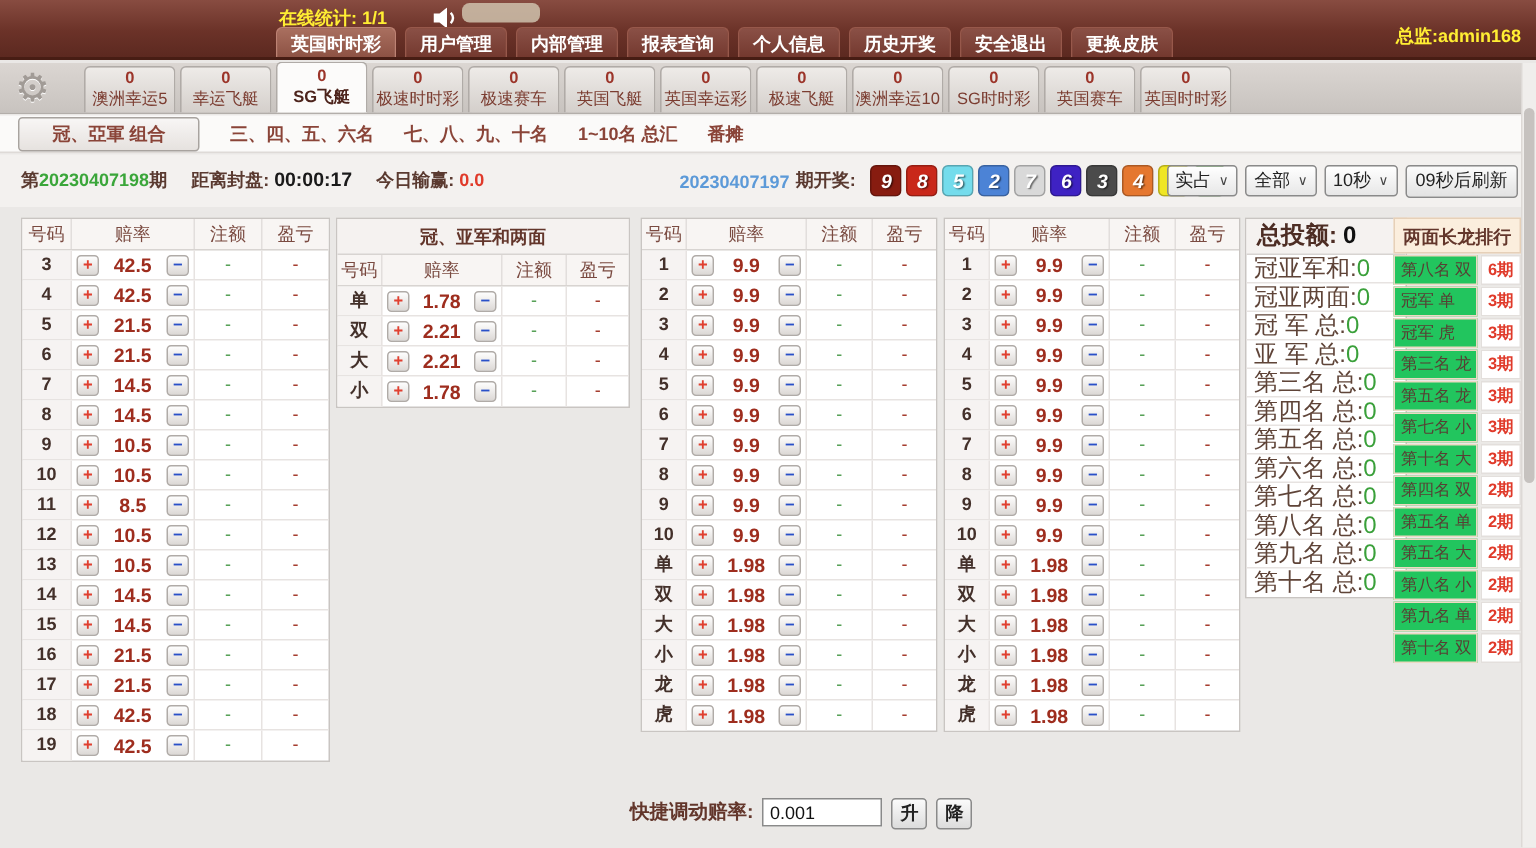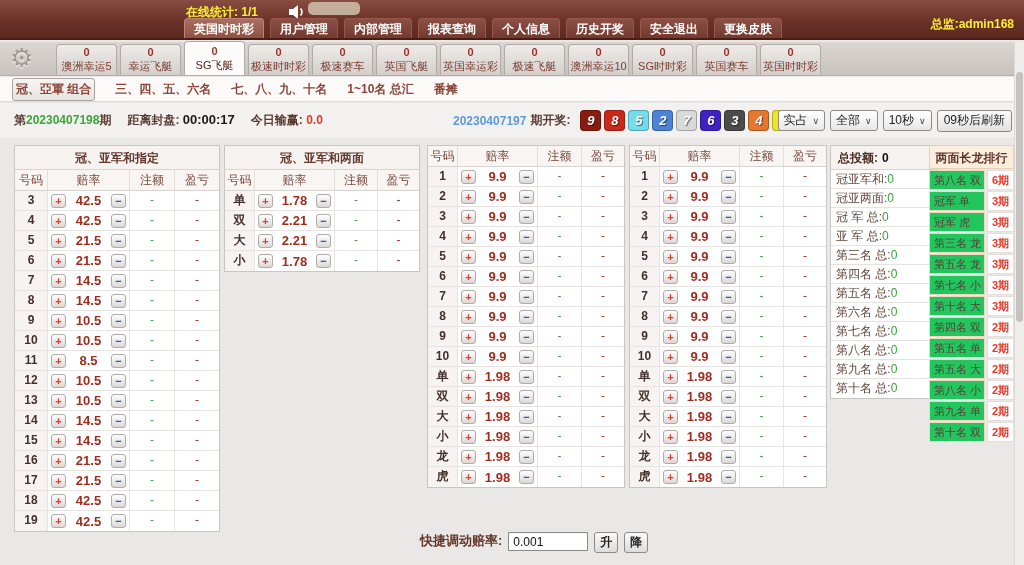--- a/index.html
+++ b/index.html
@@ -29,28 +29,28 @@
     background:linear-gradient(#dbd6d2,#c8c3bf);border-bottom:1px solid #b3aeaa}
   .gearbtn{position:absolute;left:10px;top:1px;font-size:26px;color:#a19b96;cursor:pointer;
     text-shadow:0 1px 0 #fff}
   .gametabs{position:absolute;left:56px;bottom:0;display:flex;gap:3px;align-items:flex-end}
   .gametab{width:61px;height:31px;background:linear-gradient(#eeebe8,#d4cfcb);
     border:1px solid #b0aba7;border-bottom:none;border-radius:4px 4px 0 0;text-align:center;
     padding-top:1px;cursor:pointer}
   .gametab.active{background:#fcfbfa;height:34px;padding-top:3px}
   .gcount{font-size:11px;font-weight:bold;color:#9c352a;line-height:13px}
   .gname{font-size:11px;color:#7b3c30;line-height:14px;white-space:nowrap}
-  .gametab.active .gname{font-weight:normal;color:#4d241c}
+  .gametab.active .gname{font-weight:bold;color:#4d241c}
 
   
   .subbar{position:absolute;top:77px;left:0;width:1024px;height:25px;background:#fbfaf9;
     border-bottom:1px solid #dedad7;display:flex;align-items:center;padding-left:12px;gap:20px}
   .subtab{font-size:12px;color:#8a4438;font-weight:bold;cursor:pointer;white-space:nowrap}
   .subtab.active{border:1px solid #a8a39f;background:linear-gradient(#f8f6f5,#e6e2df);
-    padding:2px 3px;border-radius:3px}
+    padding:2px 22px;border-radius:3px}
 
   
   .infobar{position:absolute;top:103px;left:0;width:1024px;height:35px;background:#f3f1ef;
     font-size:12px;color:#5a3a30}
   .ig-left{position:absolute;left:14px;top:0;height:35px;display:flex;align-items:center;gap:16px}
   .lbl{color:#5a3a30;font-weight:bold}
   .period-green{color:#3aa63a;font-weight:bold}
   .close-time{color:#1a1a1a;font-weight:bold;font-size:13px}
   .win-red{color:#e03a2a;font-weight:bold}
   .ig-mid{position:absolute;left:453px;top:0;height:35px;display:flex;align-items:center;gap:4px}
@@ -86,21 +86,21 @@
   .btn-plus,.btn-minus{width:15px;height:14px;border:1px solid #b0aba7;border-radius:3px;
     background:linear-gradient(#fefefe,#dcd8d5);font-size:11px;line-height:12px;
     text-align:center;font-weight:bold;cursor:pointer}
   .btn-plus{color:#e04030}
   .btn-minus{color:#2a50c8}
   .cstake{color:#4a9a4a;text-align:center;border-right:1px solid #e7e3e1;line-height:19px}
   .cpl{color:#9e2d1e;text-align:center;line-height:19px;flex:1}
 
   
   .panel1{position:absolute;left:830px;top:145px;width:108px;background:#fff;
-    border:1px solid #c9c5c2;font-size:12px}
+    border:1px solid #c9c5c2;font-size:16px}
   .p1title{height:24px;line-height:24px;background:#f5f2f0;border-bottom:1px solid #d8d4d1;
     padding-left:7px;font-weight:bold;color:#4d2d24}
   .p1val{color:#111;margin-left:4px}
   .p1row{height:19px;line-height:19px;border-bottom:1px solid #e7e3e1;padding-left:5px;
     color:#5f4438;white-space:nowrap}
   .p1row:last-child{border-bottom:none}
   .p1green{color:#3aa03a}
 
   
   .panel2{position:absolute;left:929px;top:145px;width:85px;font-size:11px}
@@ -325,21 +325,20 @@
             <div class="p2label">第九名 单</div>
             <div class="p2val">2期</div>
           </div>
           <div class="p2row">
             <div class="p2label">第十名 双</div>
             <div class="p2val">2期</div>
           </div>
         </div>
     </div>
   <div class="maintable" style="left: 14px; width: 206px;">
-        <div class="ttitle">冠、亚军和指定</div>
         <div class="thead">
           <div class="hc" style="width: 33px;">号码</div>
           <div class="hc" style="width: 82px;">赔率</div>
           <div class="hc" style="width: 45px;">注额</div>
           <div class="hc" style="flex: 1 1 0%;">盈亏</div>
         </div>
         <div class="trow">
           <div class="cno" style="width: 33px;">3</div>
           <div class="codds" style="width: 82px;">
             <span class="btn-plus">+</span>

